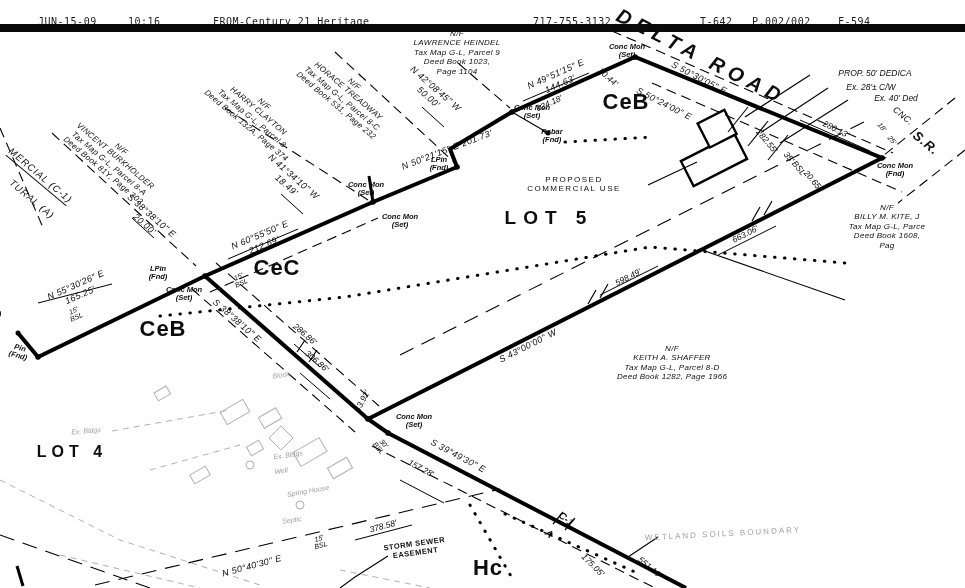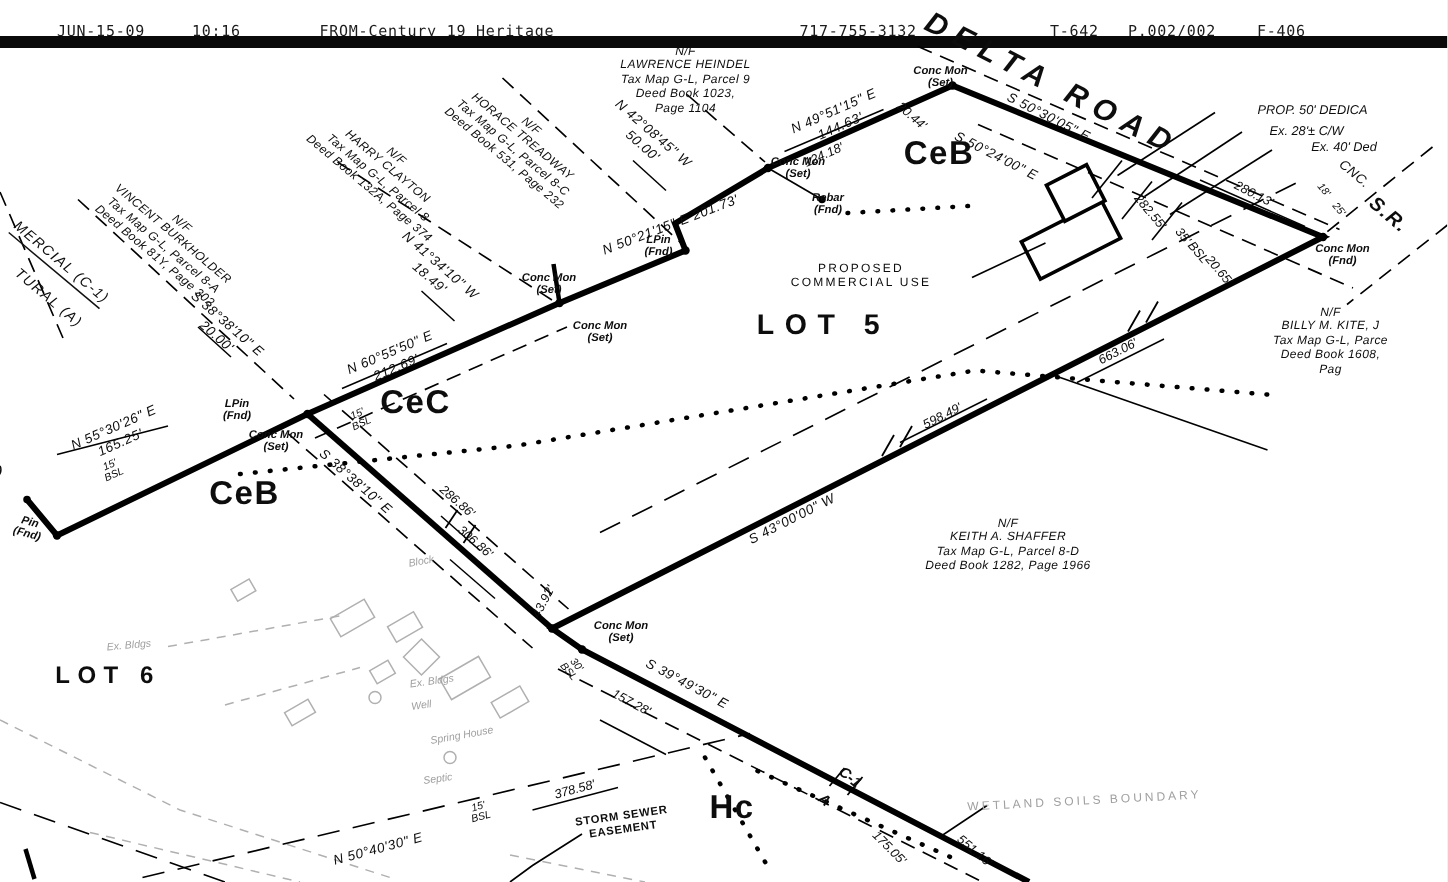--- a/index.html
+++ b/index.html
@@ -27,25 +27,25 @@
   .faint{color:#a0a0a0;}
   .note{font-size:8px;letter-spacing:1.5px;font-style:normal;}
 </style>
 </head>
 <body>
 
 <div class="page">
 
   <span class="fax" style="left:38px">JUN-15-09</span>
   <span class="fax" style="left:128px">10:16</span>
-  <span class="fax" style="left:213px">FROM-Century 19 Heritage</span>
+  <span class="fax" style="left:213px">FROM-Century 21 Heritage</span>
   <span class="fax" style="left:533px">717-755-3132</span>
   <span class="fax" style="left:700px">T-642</span>
   <span class="fax" style="left:752px">P.002/002</span>
-  <span class="fax" style="left:838px">F-406</span>
+  <span class="fax" style="left:838px">F-594</span>
   <div class="faxbar"></div>
 
   <svg class="lines" width="965" height="588" viewBox="0 0 965 588">
 
     <g stroke="#000" fill="none" stroke-width="4">
       <polyline points="18,333 38,357 205,276 373,202 457,167 450,149 512,112 635,57 882,158 368,419 388,433 686,588"></polyline>
       <line x1="205" y1="276" x2="368" y2="419"></line>
     </g>
     <g stroke="#000" stroke-width="3">
       <line x1="373" y1="202" x2="369" y2="176"></line>
@@ -235,25 +235,25 @@
 
   <div class="lb road" style="left:701px;top:57px;--r:27deg">DELTA ROAD</div>
   <div class="lb srlb" style="left:926px;top:143px;--r:40deg">S.R.</div>
   <div class="lb brg" style="left:903px;top:116px;--r:40deg">CNC.</div>
 
   <div class="lb dim" style="left:875px;top:73px">PROP. 50' DEDICA</div>
   <div class="lb dim" style="left:871px;top:87px">Ex. 28'± C/W</div>
   <div class="lb dim" style="left:896px;top:98px">Ex. 40' Ded</div>
 
   <div class="lb big" style="left:549px;top:218px">LOT 5</div>
-  <div class="lb big2" style="left:72px;top:452px">LOT 6</div>
+  <div class="lb big2" style="left:72px;top:452px">LOT 4</div>
   <div class="lb soil" style="left:626px;top:102px">CeB</div>
   <div class="lb soil" style="left:277px;top:268px">CeC</div>
   <div class="lb soil" style="left:163px;top:329px">CeB</div>
-  <div class="lb soil" style="left:488px;top:538px">Hc</div>
+  <div class="lb soil" style="left:488px;top:568px">Hc</div>
   <div class="lb c1" style="left:566px;top:519px;--r:40deg">C-1</div>
   <div class="lb c1" style="left:549px;top:534px;--r:40deg">A</div>
 
   <div class="lb note" style="left:574px;top:184px">PROPOSED
 COMMERCIAL USE</div>
   <div class="lb note" style="left:415px;top:549px;--r:-8deg;font-size:7.5px;letter-spacing:0.5px;font-weight:bold">STORM SEWER
 EASEMENT</div>
   <div class="lb note faint" style="left:723px;top:534px;--r:-3deg;letter-spacing:2px">WETLAND SOILS BOUNDARY</div>
 
   <div class="lb mon" style="left:158px;top:273px">LPin

